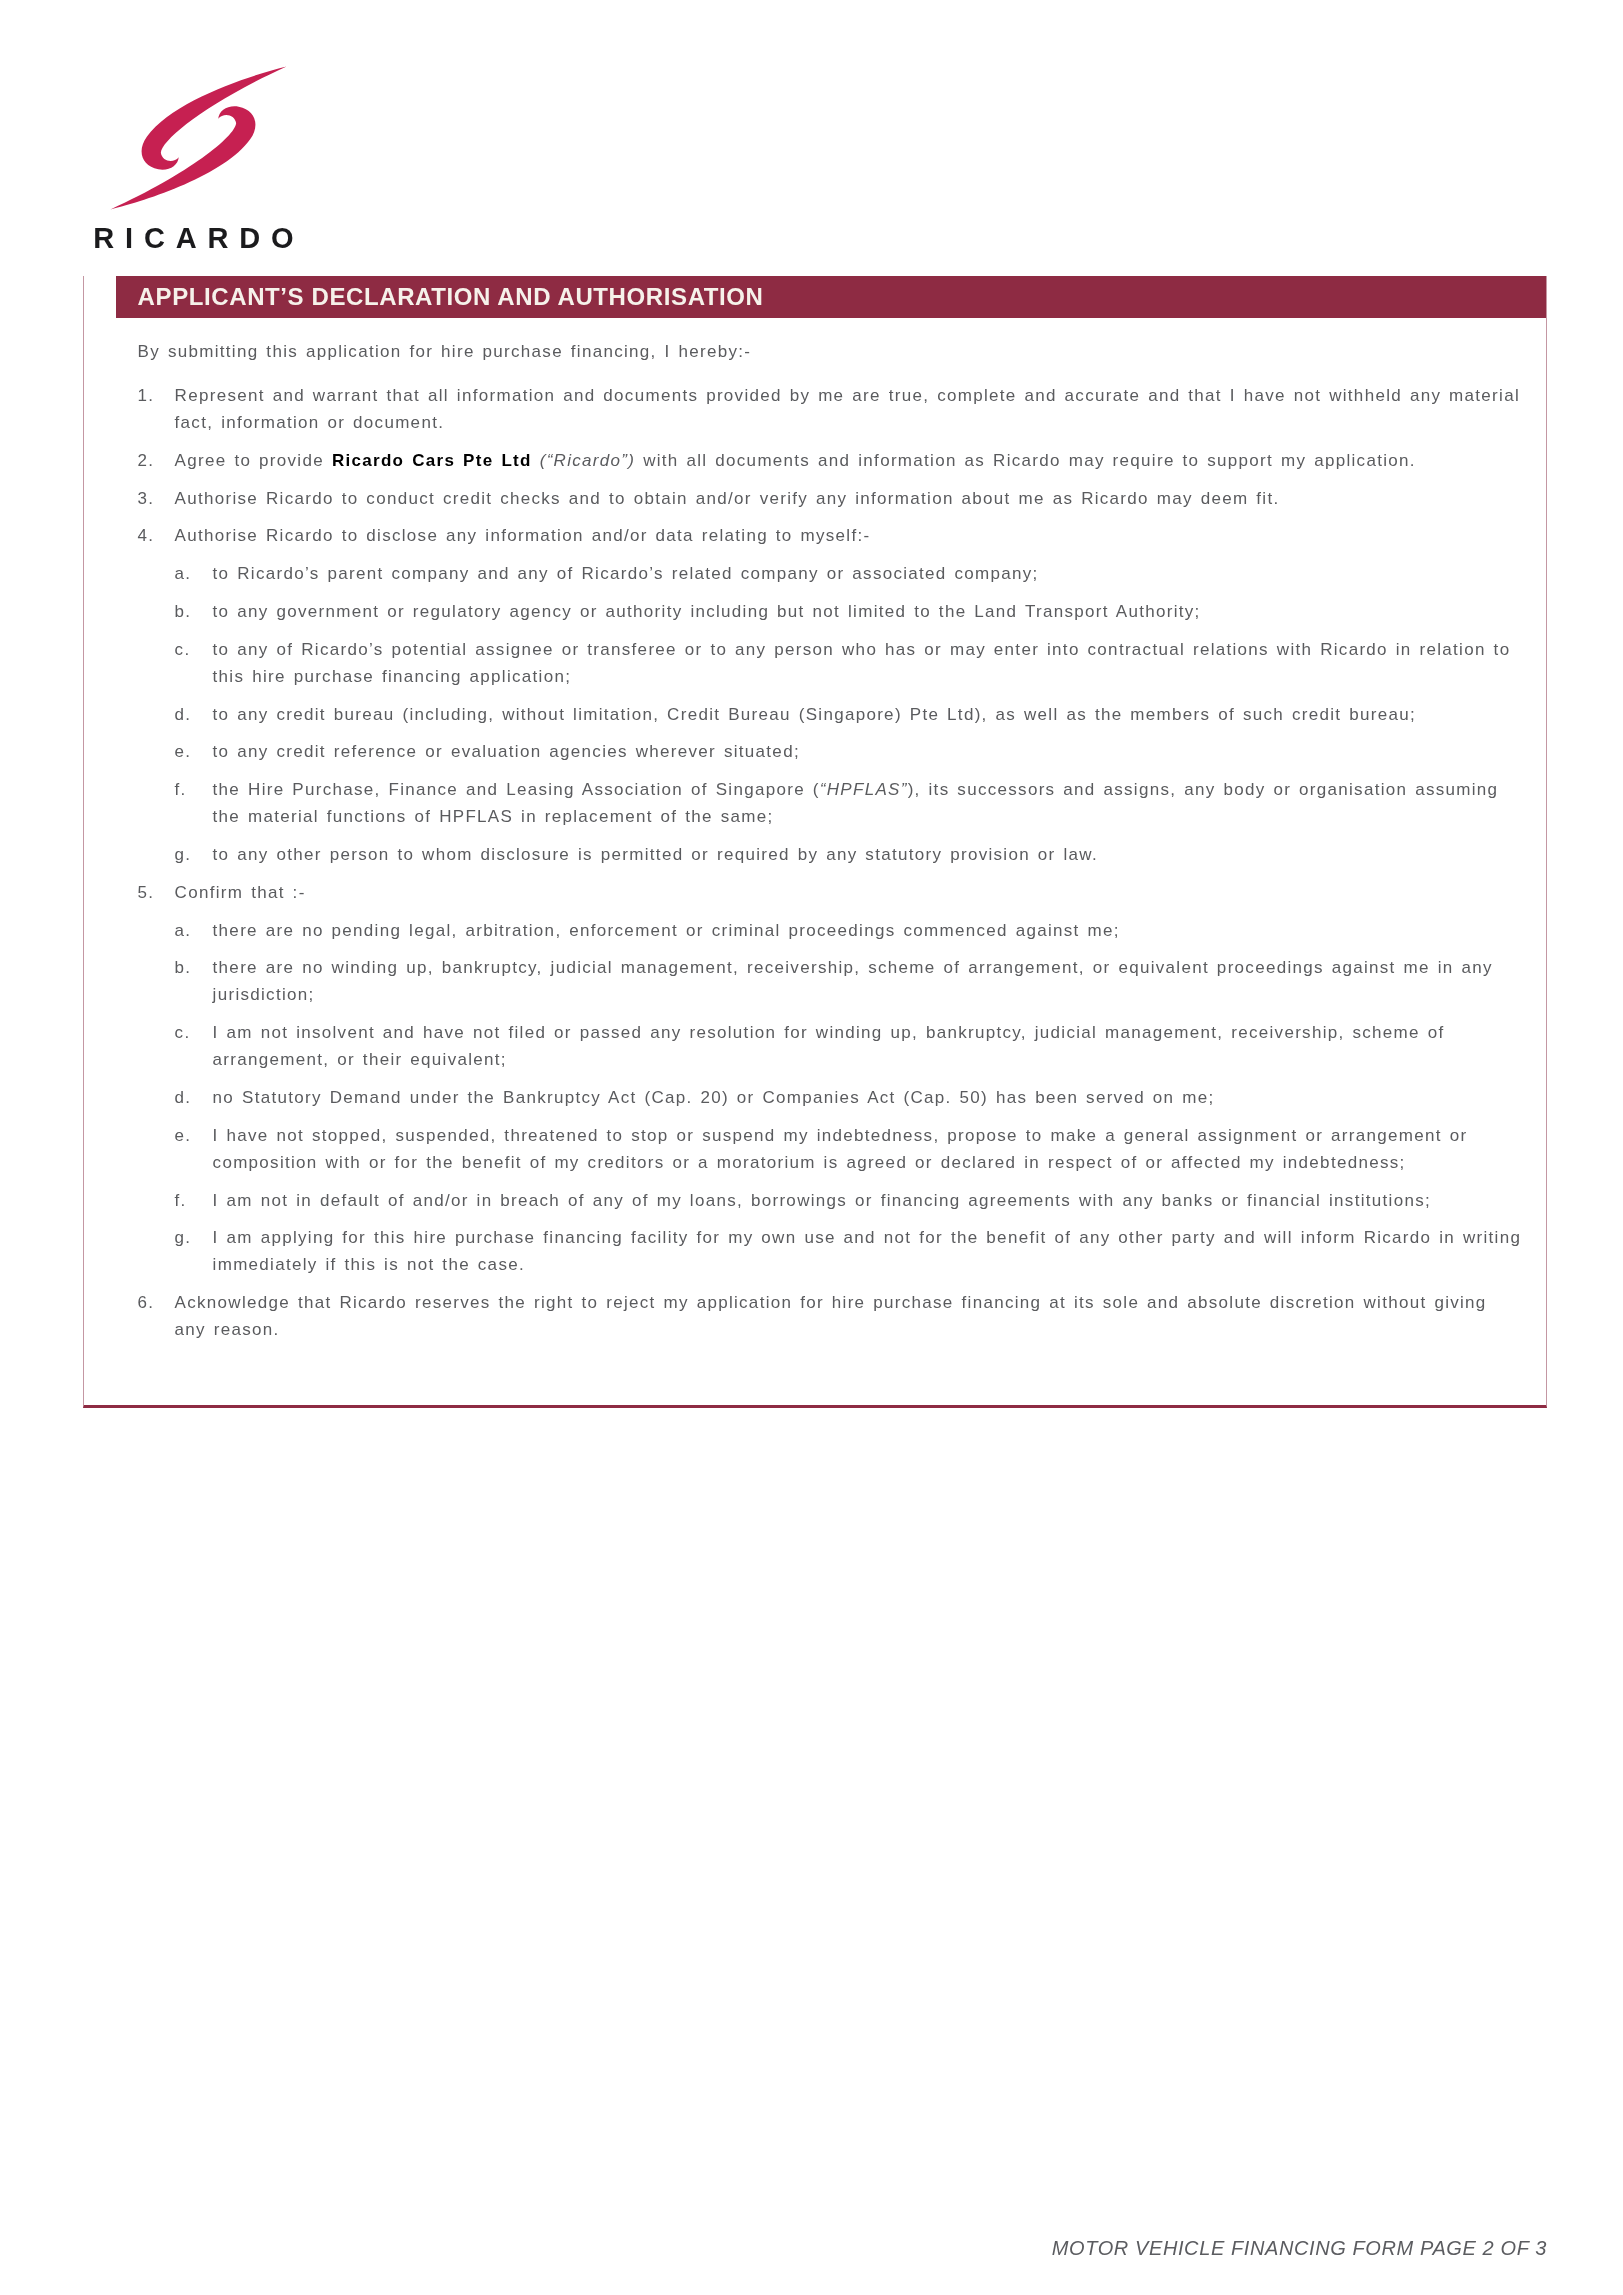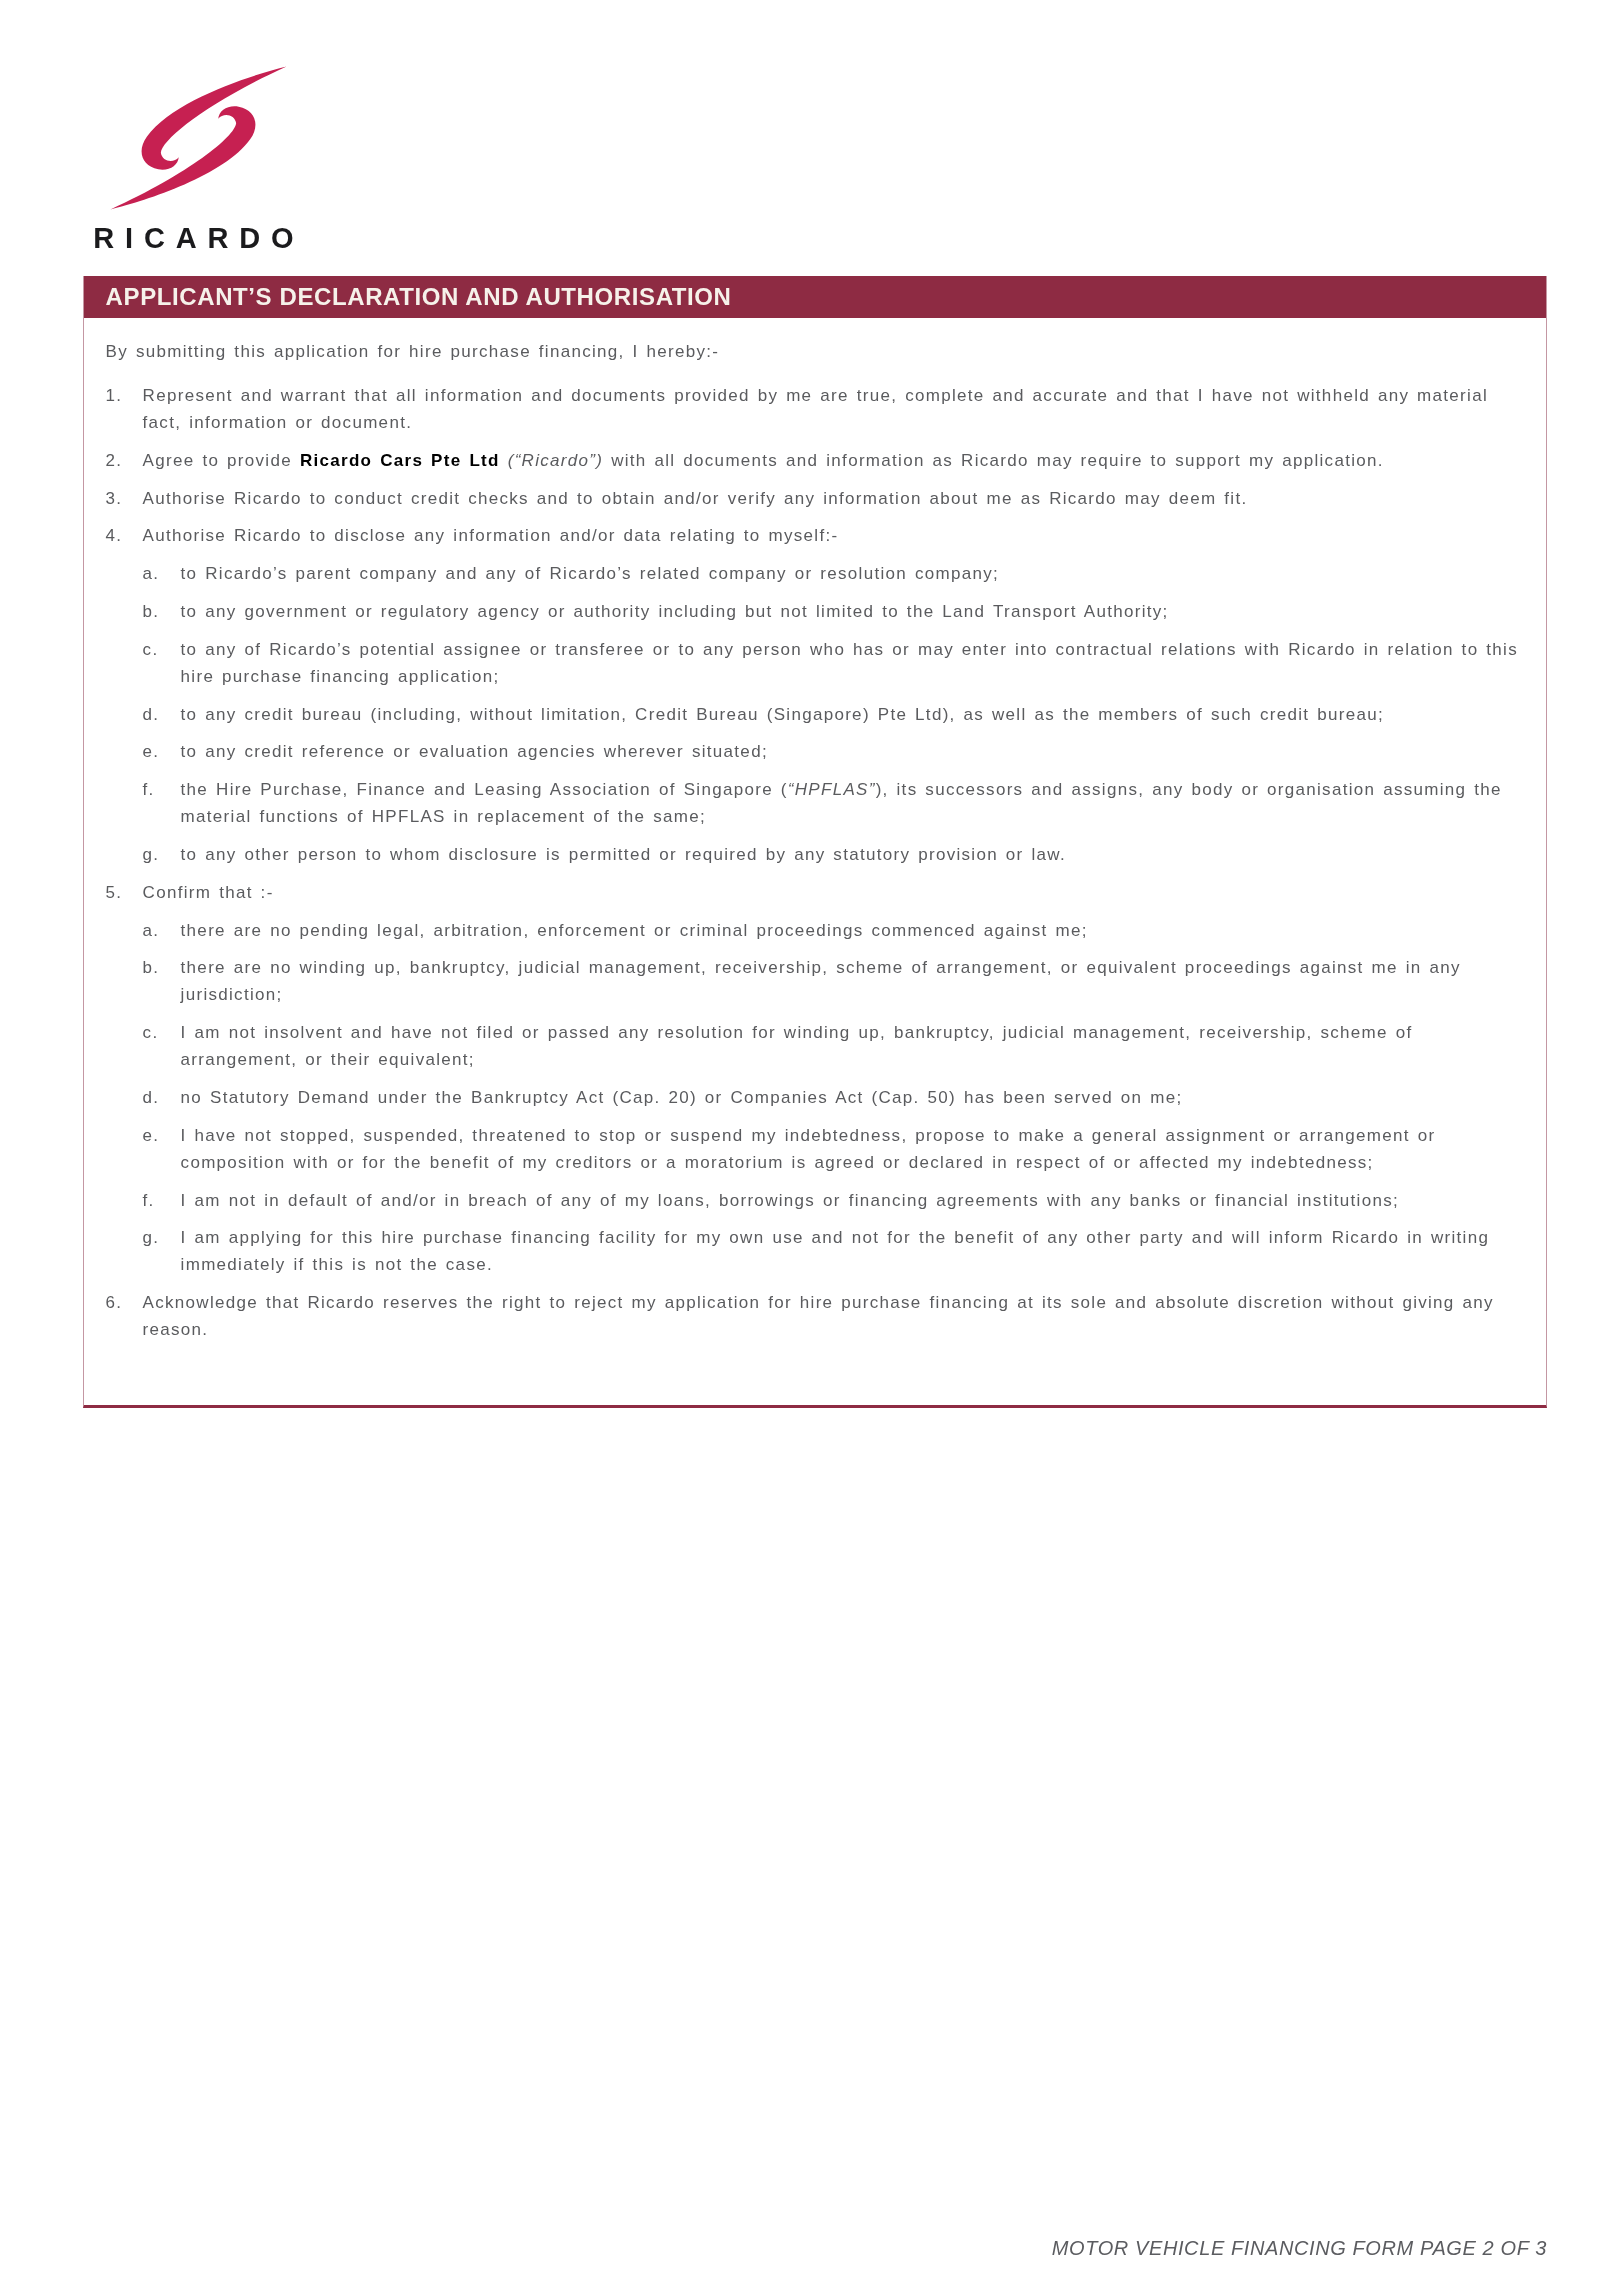--- a/index.html
+++ b/index.html
@@ -22,20 +22,21 @@
     box-sizing:border-box; white-space:nowrap; overflow:hidden;
   }
 
   
   .decl-box{
     position:absolute; left:83px; top:276px; width:1464px; height:1132px;
     box-sizing:border-box; background:#fff;
     border-left:1.3px solid #c possible;
     border-left:1.3px solid #c497a3; border-right:1.3px solid #c497a3;
     border-bottom:3.2px solid var(--maroon,#8E2B43);
+    padding-left:32px;
   }
   .decl-bar{height:42px; line-height:42px; font-size:24px; padding-left:21.6px; letter-spacing:0.6px;}
   .decl-content{
     padding:20.4px 24px 0 21.6px; color:var(--ink,#5A5B5E);
     font-size:17px; line-height:27px; letter-spacing:1.3px; word-spacing:1.9px;
   }
   .intro{margin:0 0 16.6px 0;}
   .item{display:flex; margin-bottom:10.8px;}
   .item .num{flex:0 0 37px;}
   .item .body{flex:1; min-width:0;}
@@ -95,21 +96,21 @@
           <div class="item">
             <span class="num">3.</span>
             <div class="body"><span>Authorise Ricardo to conduct credit checks and to obtain and/or verify any information about me as Ricardo may deem fit.</span></div>
           </div>
           <div class="item">
             <span class="num">4.</span>
             <div class="body"><span>Authorise Ricardo to disclose any information and/or data relating to myself:-</span></div>
           </div>
           <div class="item sub">
             <span class="num">a.</span>
-            <div class="body"><span>to Ricardo’s parent company and any of Ricardo’s related company or resolution company;</span></div>
+            <div class="body"><span>to Ricardo’s parent company and any of Ricardo’s related company or associated company;</span></div>
           </div>
           <div class="item sub">
             <span class="num">b.</span>
             <div class="body"><span>to any government or regulatory agency or authority including but not limited to the Land Transport Authority;</span></div>
           </div>
           <div class="item sub">
             <span class="num">c.</span>
             <div class="body"><span>to any of Ricardo’s potential assignee or transferee or to any person who has or may enter into contractual relations with Ricardo in relation to this hire purchase financing application;</span></div>
           </div>
           <div class="item sub">

